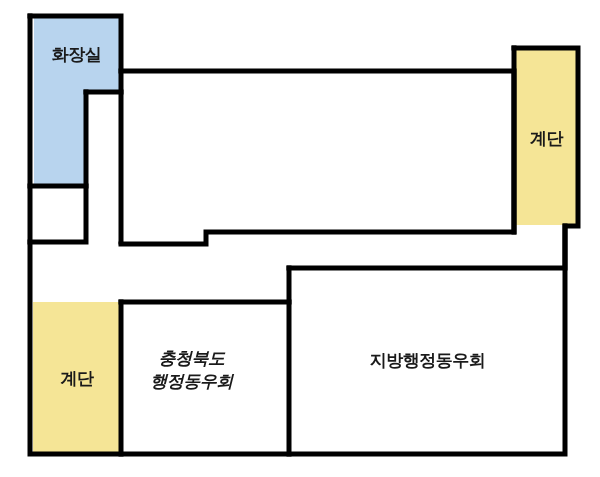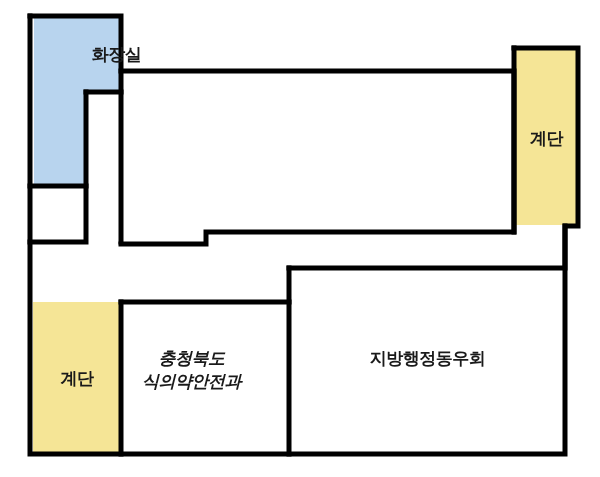--- a/index.html
+++ b/index.html
@@ -40,26 +40,26 @@
       <path d="M514 48 L514 232"></path>
 
       <path d="M565 226 L565 268 L289 268"></path>
 
       <path d="M121 302 L289 302"></path>
       <path d="M121 302 L121 454"></path>
       <path d="M289 268 L289 454"></path>
     </g>
   </svg>
 
-  <div class="label" style="left:34px; top:36px; width:85px; height:36px;padding-left:40px;">화장실</div>
+  <div class="label" style="left:34px; top:36px; width:85px; height:36px;">화장실</div>
 
 
   <div class="label" style="left:516px; top:120px; width:61px; height:36px;">계단</div>
 
   <div class="label" style="left:33px; top:358px; width:88px; height:40px;">계단</div>
 
   <div class="label" style="left:110px; top:340px; width:163px; height:60px; flex-direction:column;font-style:italic;">
     <span>충청북도</span>
-    <span>식의약안전과</span>
+    <span>행정동우회</span>
   </div>
 
-  <div class="label" style="left:292px; top:340px; width:271px; height:40px;font-family:Liberation Mono, monospace;">지방행정동우회</div>
+  <div class="label" style="left:292px; top:340px; width:271px; height:40px;">지방행정동우회</div>
 </div>
 
 </body></html>

